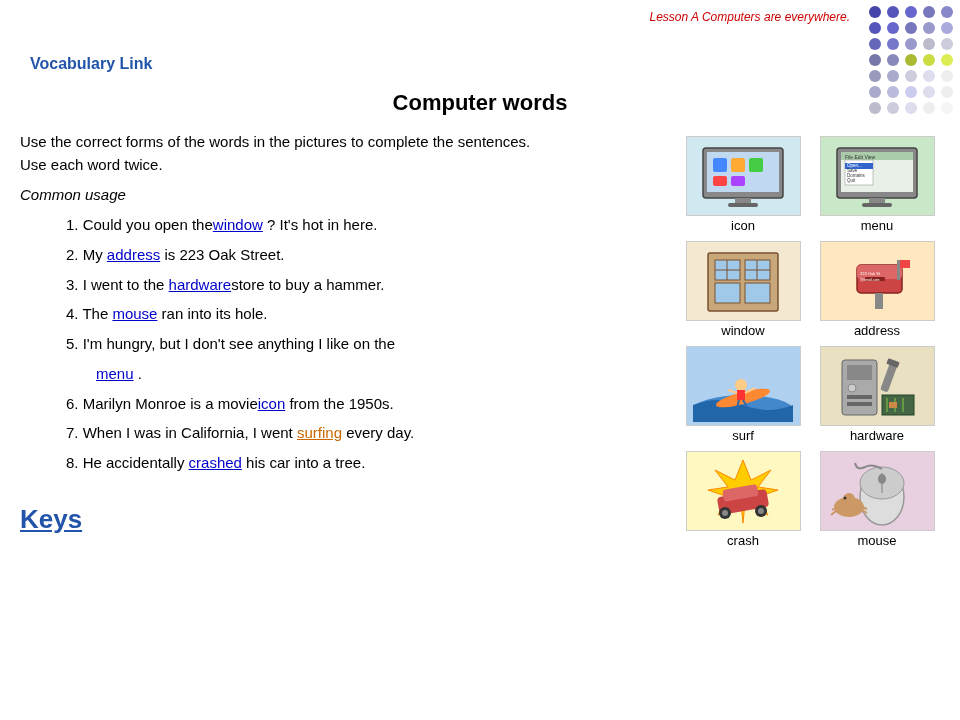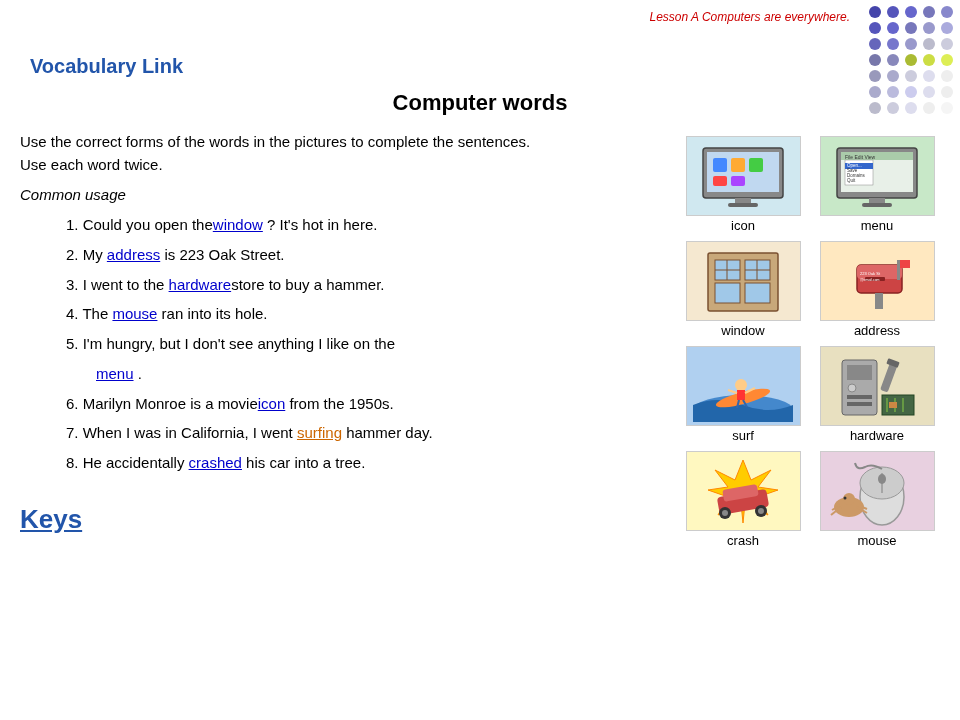--- a/index.html
+++ b/index.html
@@ -37,21 +37,21 @@
       right: 0px;
       width: 100px;
       height: 120px;
     }
 
     
     .vocab-link {
       position: absolute;
       top: 55px;
       left: 30px;
-      font-size: 20px;
+      font-size: 16px;
       font-weight: bold;
       color: #2255aa;
     }
 
     
     .main-title {
       text-align: center;
       font-size: 22px;
       font-weight: bold;
       margin-top: 80px;
@@ -253,21 +253,21 @@
           <span class="answer">menu</span><span> .</span>
         </div>
 
         <div class="sentence-line">
           <span>6. </span>
           <span>Marilyn Monroe is a movie</span><span class="answer">icon</span><span> from the 1950s.</span>
         </div>
 
         <div class="sentence-line">
           <span>7. </span>
-          <span>When I was in California, I went </span><span class="answer answer-orange">surfing</span><span> hammer day.</span>
+          <span>When I was in California, I went </span><span class="answer answer-orange">surfing</span><span> every day.</span>
         </div>
 
         <div class="sentence-line">
           <span>8. </span>
           <span>He accidentally </span><span class="answer">crashed</span><span> his car into a tree.</span>
         </div>
 
       </div>
 
       <div style="margin-top: 15px;">

